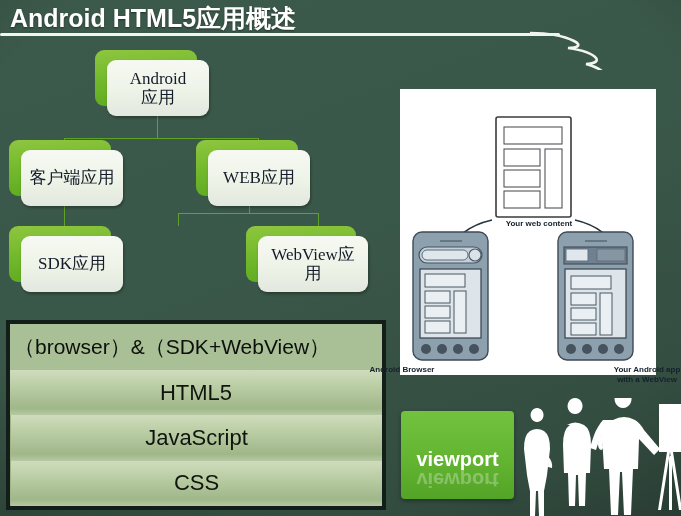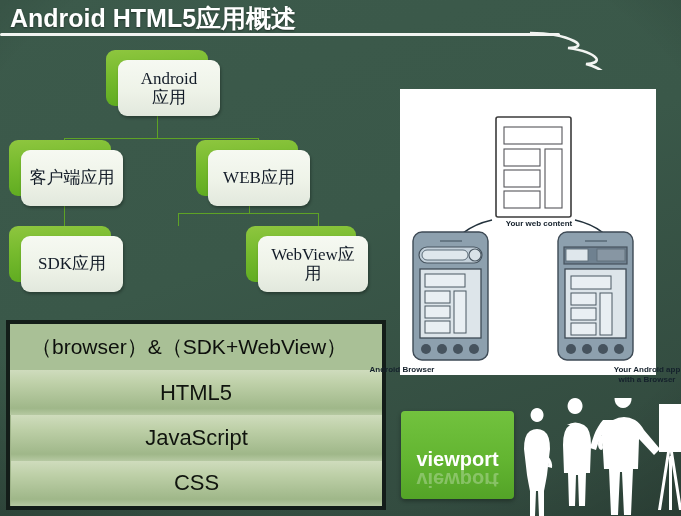--- a/index.html
+++ b/index.html
@@ -49,21 +49,21 @@
   .conn.v { width:1px; }
   .conn.h { height:1px; }
 
   
   #tbl {
     position:absolute; left:6px; top:320px; width:380px; height:190px;
     background:#131d19; padding:4px; box-sizing:border-box;
   }
   #tbl .hdr {
     height:46px; background:#a9c096;
-    display:flex; align-items:center; padding-left:21px; box-sizing:border-box;
+    display:flex; align-items:center; padding-left:4px; box-sizing:border-box;
     color:#0d0f0c; font-size:21px; white-space:nowrap;
   }
   #tbl .body { display:flex; height:136px;flex-direction:column; }
   #tbl .cell {
     flex:1; position:relative;
     background:linear-gradient(180deg,#cfdcbd 0%,#bed0a8 30%,#9fb789 85%,#b6c9a2 100%);
     display:flex; align-items:center; justify-content:center;
     color:#10140e; font-size:22px;
   }
   #tbl .cell + .cell { border-left:1px solid #9fb489; }
@@ -112,21 +112,21 @@
   <div class="conn v" style="left:157px; top:116px; height:22px;"></div>
   <div class="conn h" style="left:64px;  top:138px; width:194px;"></div>
   <div class="conn v" style="left:64px;  top:138px; height:9px;"></div>
   <div class="conn v" style="left:258px; top:138px; height:9px;"></div>
   <div class="conn v" style="left:64px;  top:203px; height:23px;"></div>
   <div class="conn v" style="left:249px; top:203px; height:10px;"></div>
   <div class="conn h" style="left:178px; top:213px; width:140px;"></div>
   <div class="conn v" style="left:178px; top:213px; height:13px;"></div>
   <div class="conn v" style="left:318px; top:213px; height:13px;"></div>
 
-  <div class="node" style="left:106px; top:50px; width:102px; height:56px;">
+  <div class="node" style="left:95px; top:50px; width:102px; height:56px;">
     <div class="back"></div>
     <div class="front">
       <span>
         <span>Android</span><br>
         <span>应用</span>
       </span>
     </div>
   </div>
 
   <div class="node" style="left:9px; top:140px; width:102px; height:56px;">
@@ -221,21 +221,21 @@
             <circle cx="187" cy="260" r="5"></circle>
           <circle cx="203" cy="260" r="5"></circle>
             <circle cx="219" cy="260" r="5"></circle>
         </g>
       </g>
     </svg>
     <div class="cap" style="top:130px; left:0;padding-left:11px;">Your web content</div>
     <div class="cap" style="top:276px; left:-126px;">Android Browser</div>
     <div class="cap" style="top:276px; left:119px;">
       <span>Your Android app</span><br>
-      <span>with a Browser</span>
+      <span>with a WebView</span>
     </div>
   </div>
 
   <div id="vp">
     <div class="t">viewport</div>
     <div class="r">viewport</div>
   </div>
 
   <svg id="people" width="166" height="118">
     <g fill="#ffffff">

